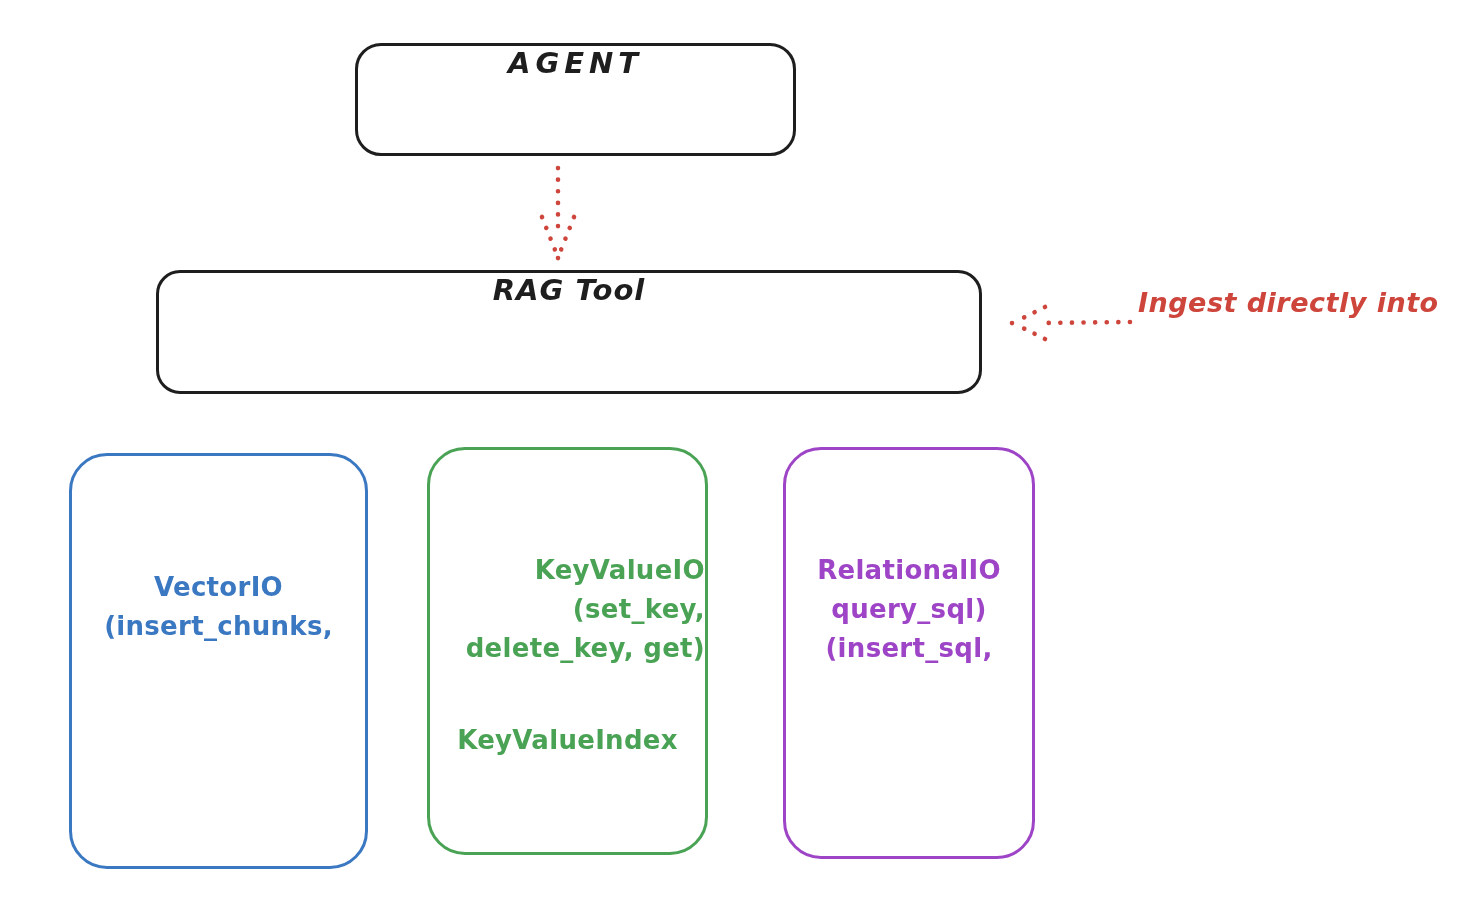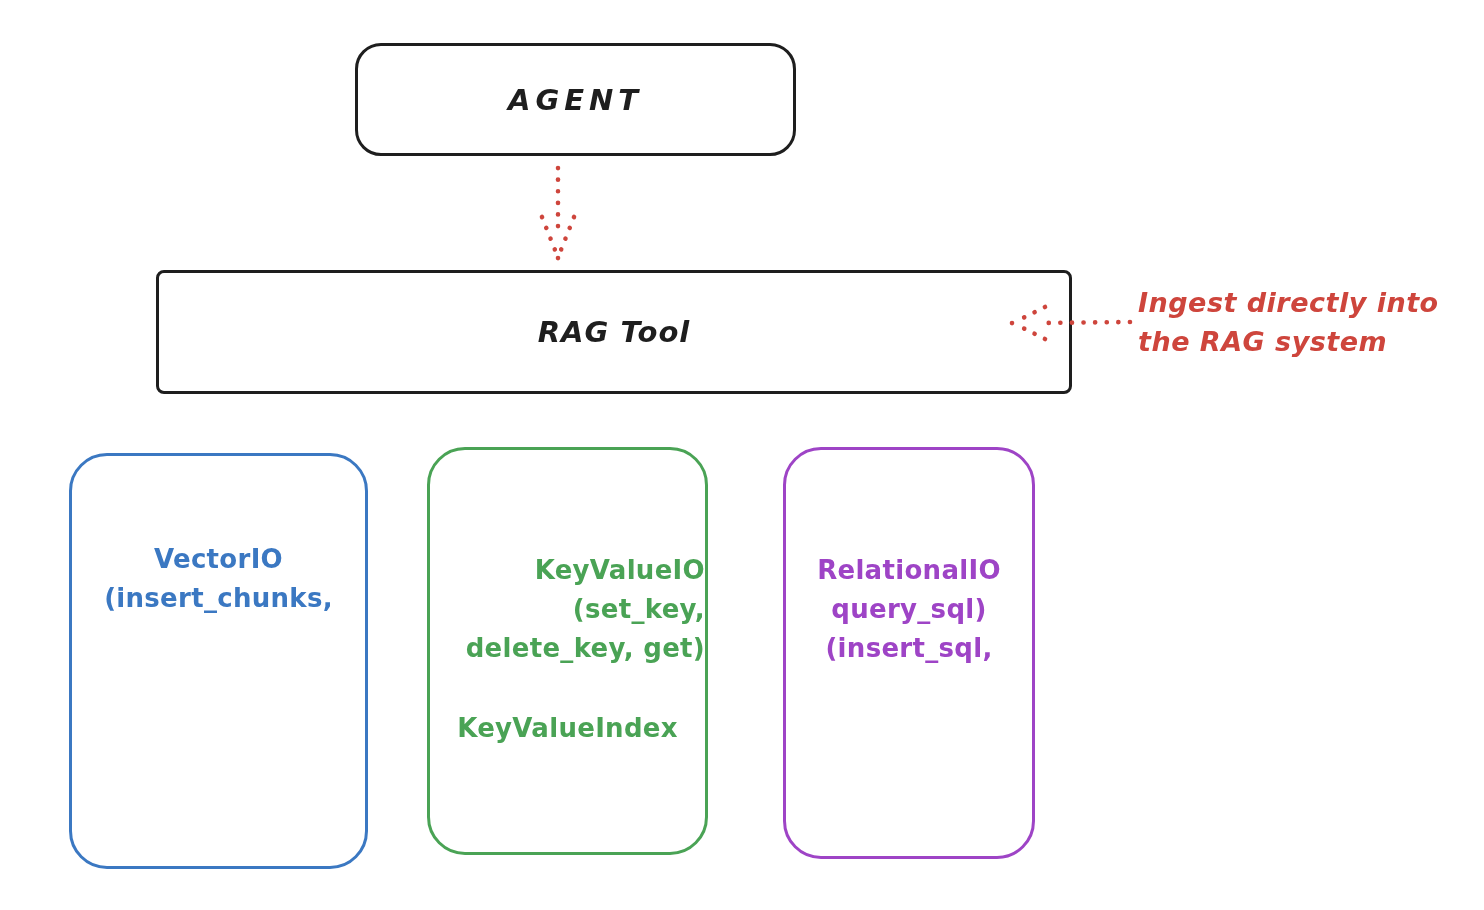--- a/index.html
+++ b/index.html
@@ -16,25 +16,24 @@
     overflow: hidden;
   }
 
   
   .node {
     position: absolute;
     border: 3px solid #1e1e1e;
     border-radius: 22px;
     background: #ffffff;
     display: flex;
-    align-items: center;
     justify-content: center;
   }
   .node-agent  { left: 355px; top: 43px;  width: 441px; height: 113px; border-radius: 26px; }
-  .node-rag    { left: 156px; top: 270px; width: 916px; height: 124px; border-radius: 8px; }
+  .node-rag    { left: 156px; top: 270px; width: 826px; height: 124px; border-radius: 24px; }
   .node-label {
     font-size: 29px;
     font-weight: 700;
     color: #1e1e1e;
     letter-spacing: 2px;
     font-style: italic;
   }
   .node-agent .node-label { letter-spacing: 5px; }
   .node-rag .node-label { font-weight: 600; letter-spacing: 1px; }
 
@@ -72,29 +71,29 @@
     font-weight: 700;
     font-size: 26px;
   }
   .backend .io-lines { line-height: 39px; letter-spacing: 0.3px; }
   .backend .index-label { line-height: 32px; letter-spacing: 0.3px; }
 
   .b-vector {
     left: 69px; top: 453px; width: 299px; height: 416px;
     border: 3.5px solid #3b78c2; color: #3b78c2;
   }
-  .b-vector .io-lines { padding-top: 84px; }
+  .b-vector .io-lines { padding-top: 112px; }
   .b-vector .index-label { margin-top: 47px; }
 
   .b-kv {
     left: 427px; top: 447px; width: 281px; height: 408px;
     border: 3.5px solid #4aa355; color: #4aa355;
   }
   .b-kv .io-lines { padding-top: 101px; text-align: right; }
-  .b-kv .index-label { margin-top: 44px; }
+  .b-kv .index-label { margin-top: 56px; }
 
   .b-rel {
     left: 783px; top: 447px; width: 252px; height: 412px;
     border: 3.5px solid #9e44c6; color: #9e44c6;
   }
   .b-rel .io-lines { padding-top: 101px; }
   .b-rel .index-label { margin-top: 50px; }
 </style>
 </head>
 <body>
@@ -118,21 +117,20 @@
 
   <svg class="arrow" style="left:1005px; top:300px;" width="130" height="46" viewBox="0 0 130 46">
     <path class="dotline" d="M125 22 L36 23"></path>
     <path class="dotline" d="M40 7 L10 22"></path>
     <path class="dotline" d="M40 39 L10 24"></path>
     <path class="dotline" d="M7 23 L7 23.2"></path>
   </svg>
 
   <div class="annotation">
     <div>Ingest directly into</div>
-    <div>the RAG system</div>
   </div>
 
   <div class="backend b-vector">
     <div class="io-lines">
       <div>VectorIO</div>
       <div>(insert_chunks,</div>
     </div>
   </div>
 
   <div class="backend b-kv">

